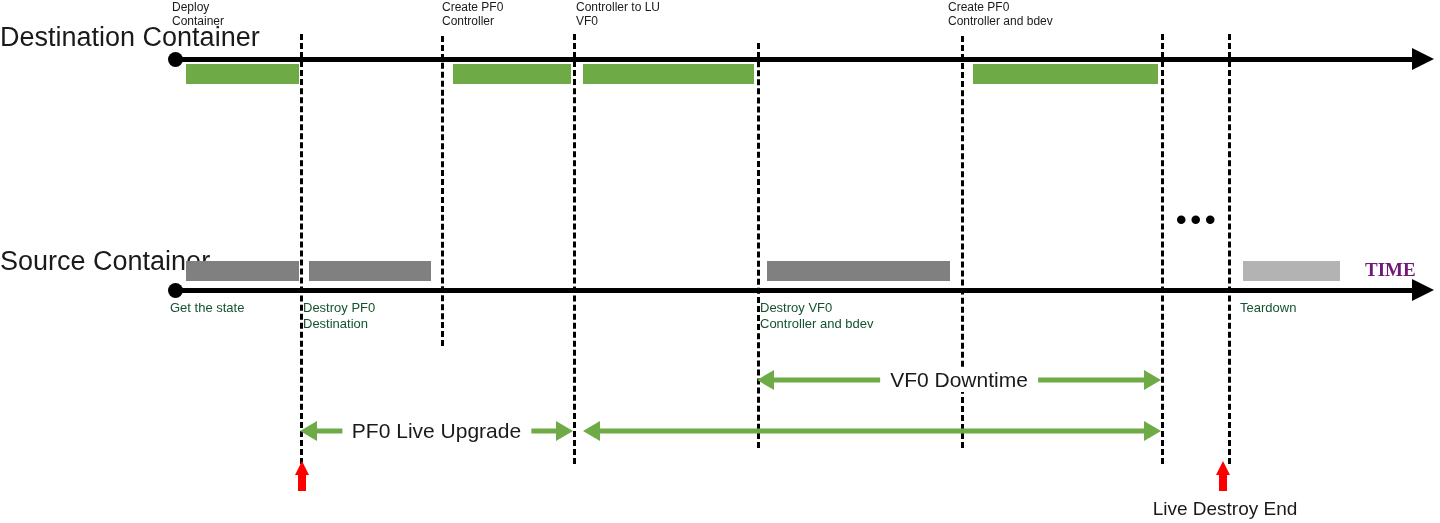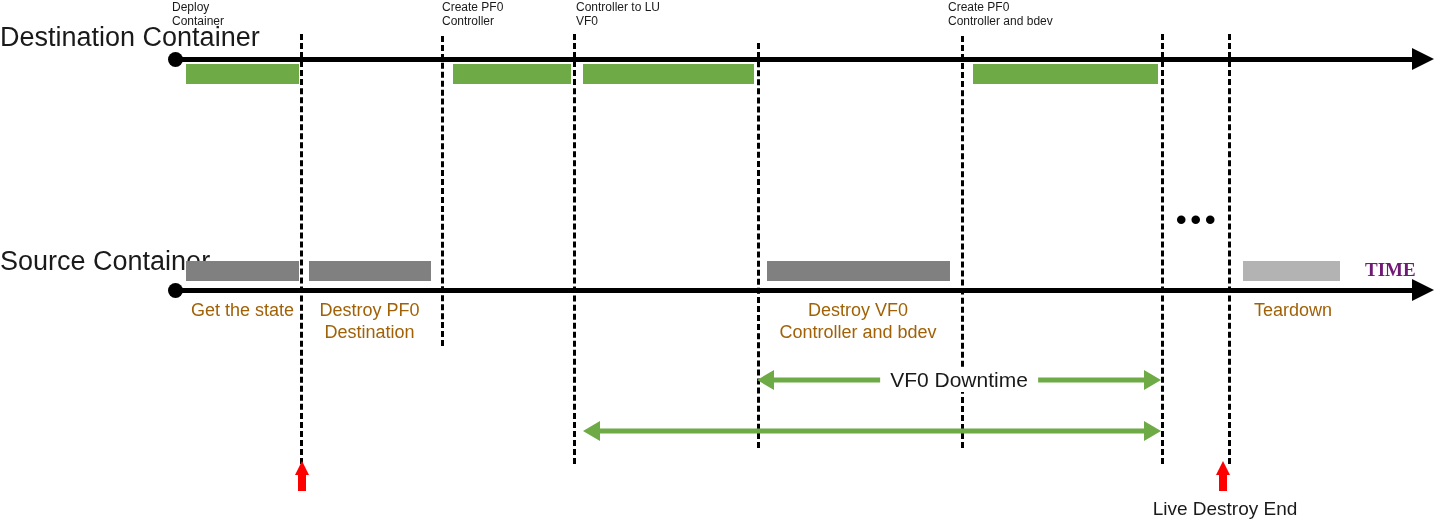--- a/index.html
+++ b/index.html
@@ -57,24 +57,23 @@
 
   
   .caption {
     font-size: 12px;
     color: #1a1a1a;
     line-height: 1.2;
     text-align: left;
     white-space: pre-line;
   }
   .caption-small {
-    font-size: 18px;
-    color: #a16207;
+    font-size: 13px;
+    color: #14532d;
     line-height: 1.22;
-    text-align: center;
     white-space: pre-line;
   }
 
   
   .measure { height: 26px; }
   .m-label {
     position: absolute;
     top: 50%;
     left: 50%;
     transform: translate(-50%, -50%);
@@ -201,20 +200,26 @@
   <div class="abs vline" style="left:1161px; top:34px; height:430px;"></div>
   <div class="abs vline" style="left:1228px; top:34px; height:430px;"></div>
 
   <div class="abs measure" style="left:757px; top:367px; width:404px;">
     <div class="m-head left" style="left:0px;"></div>
     <div class="m-head right" style="right:0px;"></div>
     <div class="m-shaft" style="left:15px; right:15px;"></div>
     <div class="m-label">VF0 Downtime</div>
   </div>
 
+  <div class="abs measure" style="left:300px; top:418px; width:273px;">
+    <div class="m-head left" style="left:0px;"></div>
+    <div class="m-head right" style="right:0px;"></div>
+    <div class="m-shaft" style="left:15px; right:15px;"></div>
+    <div class="m-label">PF0 Live Upgrade</div>
+  </div>
 
   <div class="abs measure" style="left:583px; top:418px; width:578px;">
     <div class="m-head left" style="left:0px;"></div>
     <div class="m-head right" style="right:0px;"></div>
     <div class="m-shaft" style="left:15px; right:15px;"></div>
   </div>
 
   <div class="abs red-arrow" style="left:295px; top:461px; height:30px;">
     <div class="rshaft"></div>
     <div class="rhead"></div>

